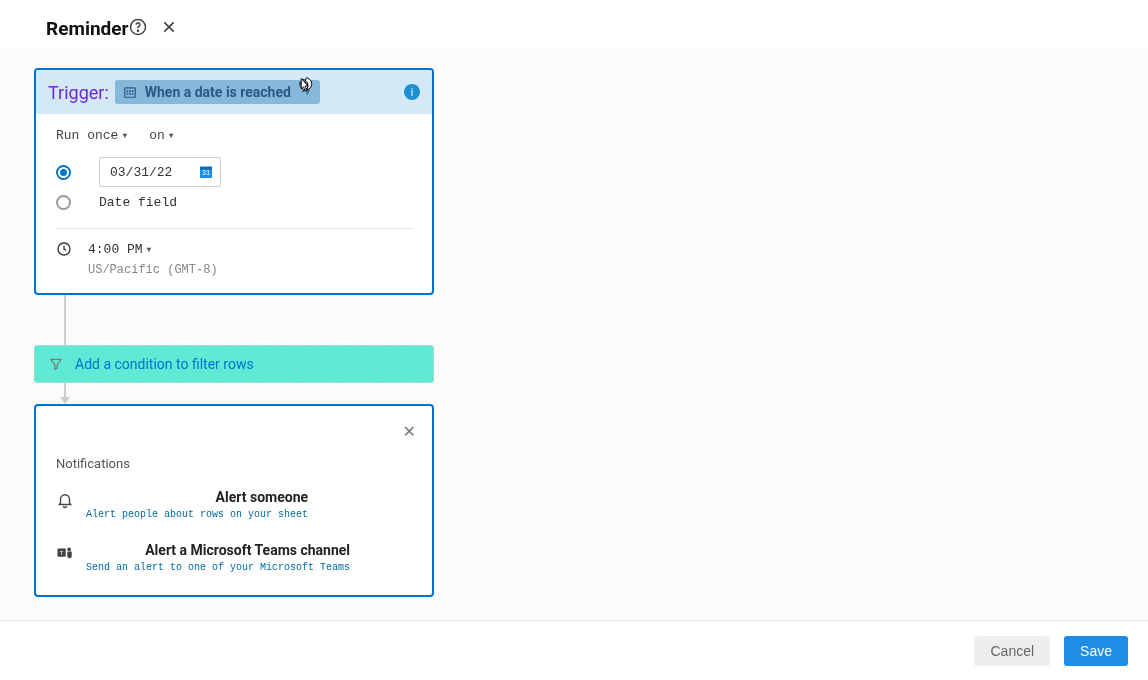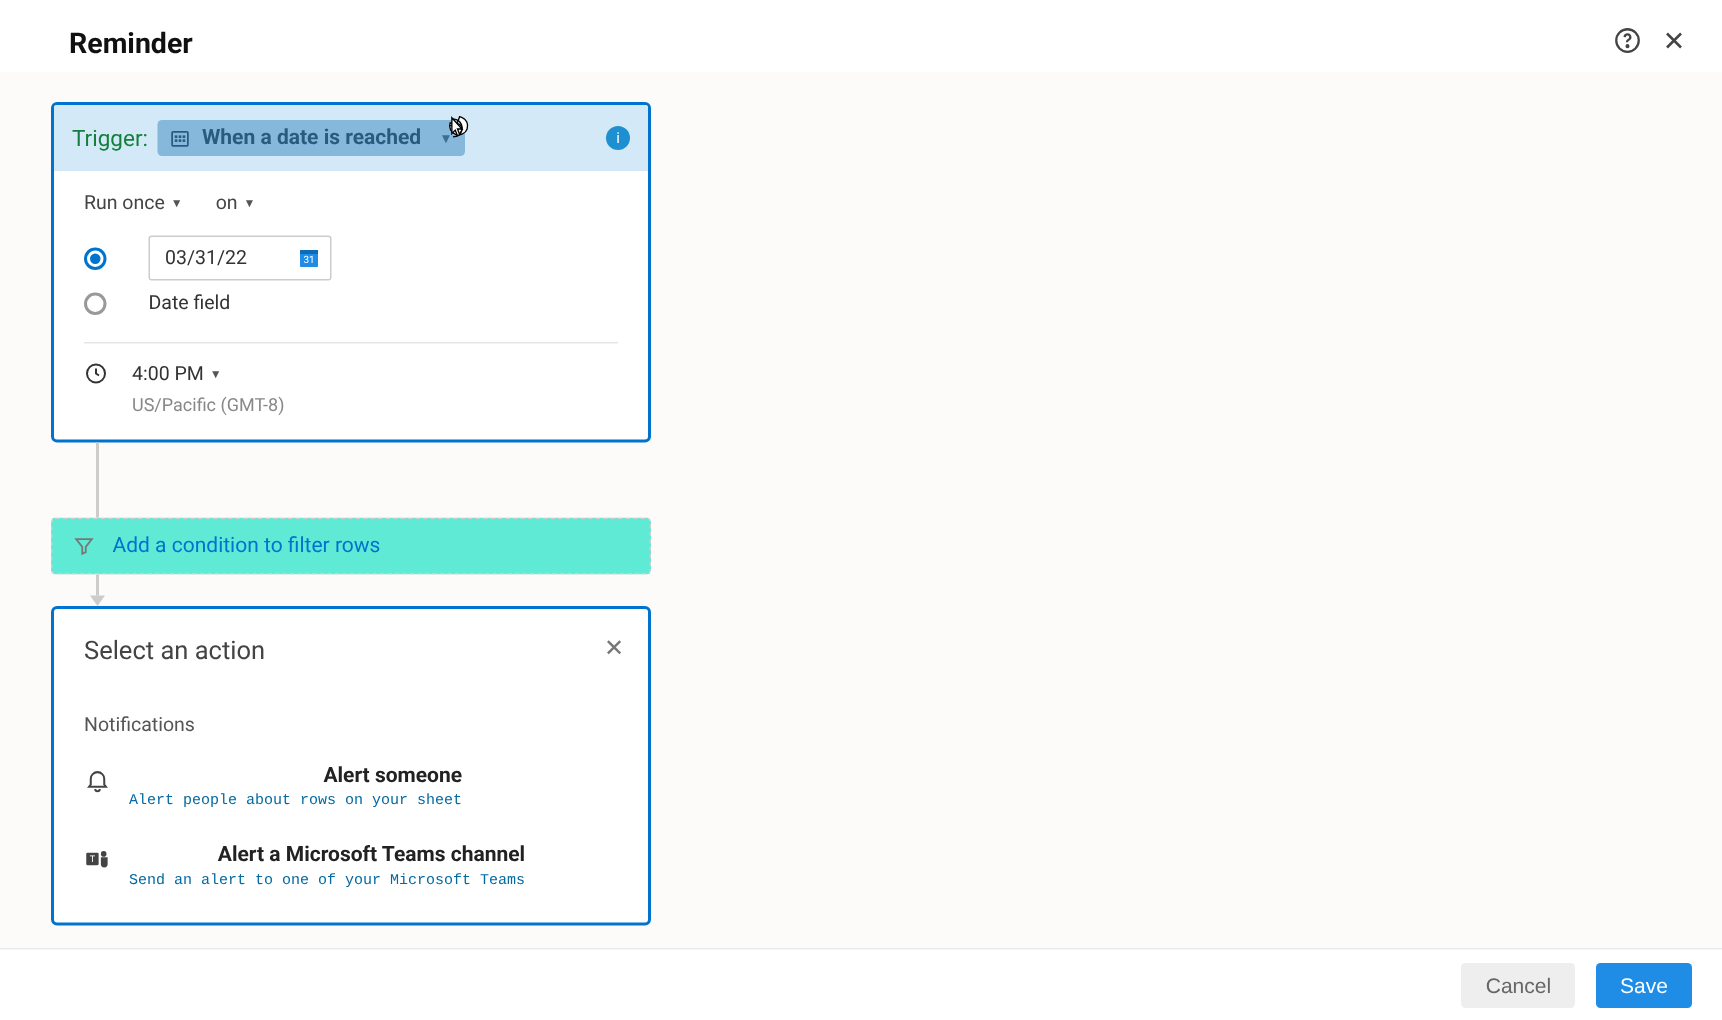--- a/index.html
+++ b/index.html
@@ -9,21 +9,20 @@
     color: #333;
     background: #fff;
     width: 1148px;
     height: 680px;
     overflow: hidden;
     position: relative;
   }
   .header {
     display: flex;
     align-items: center;
-    justify-content: space-between;
     padding: 12px 24px 10px 46px;
     border-bottom: 1px solid #e8e8e8;
     height: 56px;
   }
   .header-title {
     font-size: 19px;
     font-weight: 700;
     color: #111;
   }
   .header-icons {
@@ -56,22 +55,22 @@
     background: #d4e9f7;
     padding: 10px 12px;
     display: flex;
     align-items: center;
     gap: 6px;
     border-top-left-radius: 2px;
     border-top-right-radius: 2px;
     position: relative;
   }
   .trigger-head .lbl {
-    color: #15803d;
-    font-size: 15px;
+    color: #6d28d9;
+    font-size: 18px;
   }
   .trigger-pill {
     background: #86b8dc;
     border-radius: 3px;
     padding: 4px 8px;
     display: inline-flex;
     align-items: center;
     gap: 8px;
     color: #2a5a80;
     font-size: 14px;
@@ -92,21 +91,21 @@
     cursor:pointer;
   }
   .cursor {
     position:absolute;
     left: 260px;
     top: 7px;
     width:18px;height:18px;
     pointer-events:none;
   }
 
-  .trigger-body { padding: 14px 20px 16px 20px; }
+  .trigger-body { padding: 14px 20px 16px 20px; font-family: Liberation Mono, monospace; }
   .row-inline { display:flex; align-items:center; gap: 22px; color:#444; font-size:13px; margin-bottom: 14px;}
   .dd { display:inline-flex; align-items:center; gap:4px; cursor:pointer;}
   .dd .caret { font-size: 8px; color:#555; }
 
   .radio-row { display:flex; align-items:center; gap:28px; margin: 8px 0 6px 0; text-align: right; }
   .radio { width:15px;height:15px;border-radius:50%; border:2px solid #999; background:#fff; display:inline-block; position:relative;}
   .radio.selected { border-color:#0073cf; }
   .radio.selected::after{ content:""; position:absolute; inset:2px; border-radius:50%; background:#0073cf;}
 
   .date-input {
@@ -166,21 +165,21 @@
   .section-label { color:#555; margin: 32px 0 10px 0; font-size:13px;}
   .action-item { display:flex; align-items:flex-start; gap:12px; padding: 8px 0 14px 0; cursor:pointer;text-align:right;}
   .action-item .ai-ico { width:18px; flex:0 0 18px; color:#444; margin-top:2px;}
   .action-item .ai-title { font-weight:700; color:#222; font-size:14px;}
   .action-item .ai-desc { color:#0369a1; font-size:10px; margin-top:4px;font-family:Liberation Mono, monospace;}
 
   
   .footer {
     position:absolute;
     bottom:0; left:0; right:0;
-    height:48px;
+    height:60px;
     background:#fff;
     border-top:1px solid #eaeaea;
     display:flex; align-items:center; justify-content:flex-end;
     gap:14px; padding: 0 20px;
   }
   .btn { border:none; border-radius:3px; padding: 7px 16px; font-size:14px; cursor:pointer;}
   .btn-secondary { background:#eee; color:#666; }
   .btn-primary { background:#1f8ce6; color:#fff; }
 
   
@@ -295,21 +294,20 @@
     <svg class="funnel" width="14" height="14" viewBox="0 0 24 24" fill="none" stroke="currentColor" stroke-width="2">
         <path d="M3 4h18l-7 9v6l-4 2v-8z"></path>
       </svg>
     <span>Add a condition to filter rows</span>
   </div>
 
   <div class="vline" style="height:14px"></div>
   <div class="arrow-down"></div>
 
   <div class="action-card">
-    <div class="action-title">Select an action</div>
     <span class="action-close">✕</span>
 
     <div class="section-label">Notifications</div>
 
     <div class="action-item">
       <svg class="ai-ico" viewBox="0 0 24 24" fill="none" stroke="currentColor" stroke-width="1.8">
           <path d="M6 16V11a6 6 0 0 1 12 0v5l1.5 2H4.5z"></path>
           <path d="M10 20a2 2 0 0 0 4 0"></path>
         </svg>
       <div>

